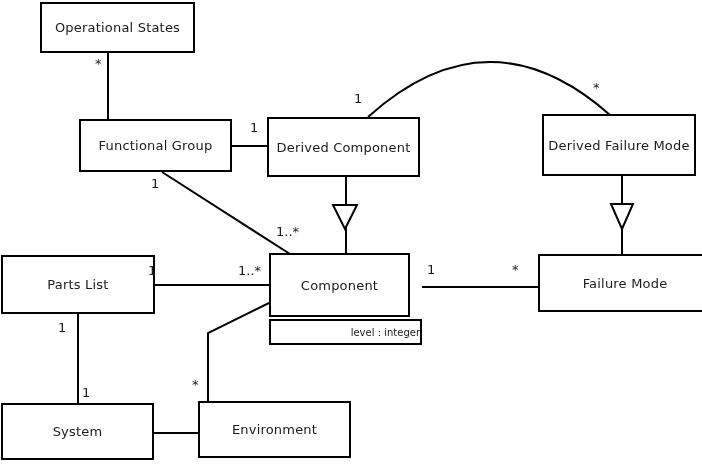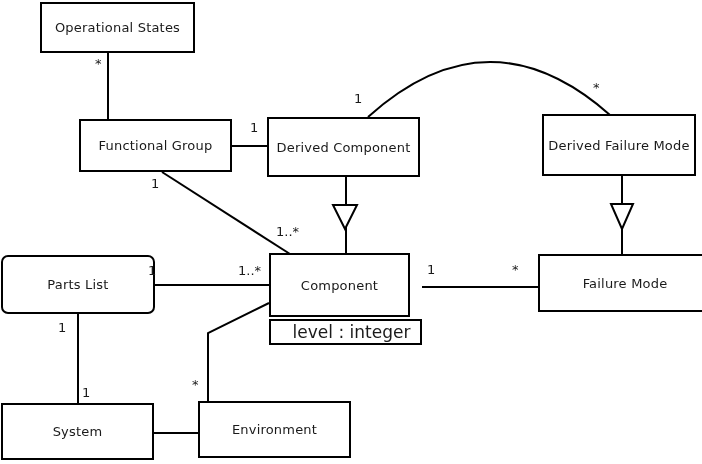--- a/index.html
+++ b/index.html
@@ -38,23 +38,23 @@
     z-index: 2;
     white-space: nowrap;
   }
   .uml-attr-box {
     position: absolute;
     box-sizing: border-box;
     background: #ffffff;
     border: 2px solid #000000;
     display: flex;
     align-items: center;
-    justify-content: center;
+    justify-content: flex-end;
     padding-left: 12px;
-    font-size: 17px;
+    font-size: 10px;
     z-index: 2;
     white-space: nowrap;
   }
   .mult {
     position: absolute;
     font-size: 13px;
     line-height: 1;
     color: #1a1a1a;
     z-index: 3;
     white-space: nowrap;
@@ -94,21 +94,21 @@
   </div>
 
   <div class="uml-box" style="left:542px; top:114px; width:154px; height:62px;">
     <span>Derived Failure Mode</span>
   </div>
 
   <div class="uml-box" style="left:267px; top:117px; width:153px; height:60px;">
     <span>Derived Component</span>
   </div>
 
-  <div class="uml-box" style="left:1px; top:255px; width:154px; height:59px;border-radius:7px;">
+  <div class="uml-box" style="left:1px; top:255px; width:154px; height:59px;">
     <span>Parts List</span>
   </div>
 
   <div class="uml-box" style="left:269px; top:253px; width:141px; height:64px;">
     <span>Component</span>
   </div>
   <div class="uml-attr-box" style="left:269px; top:319px; width:153px; height:26px;">
     <span>level : integer</span>
   </div>
 

